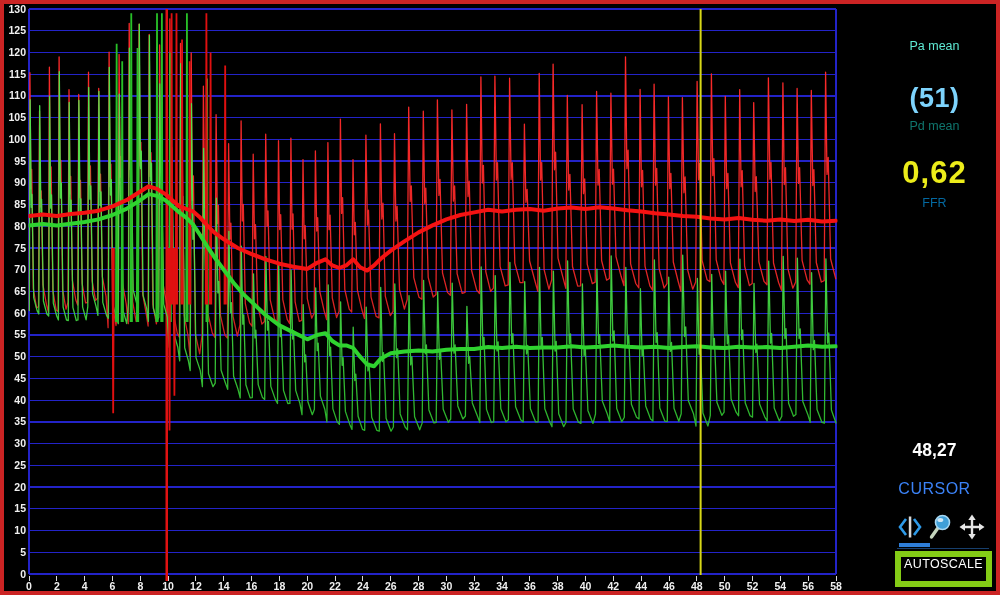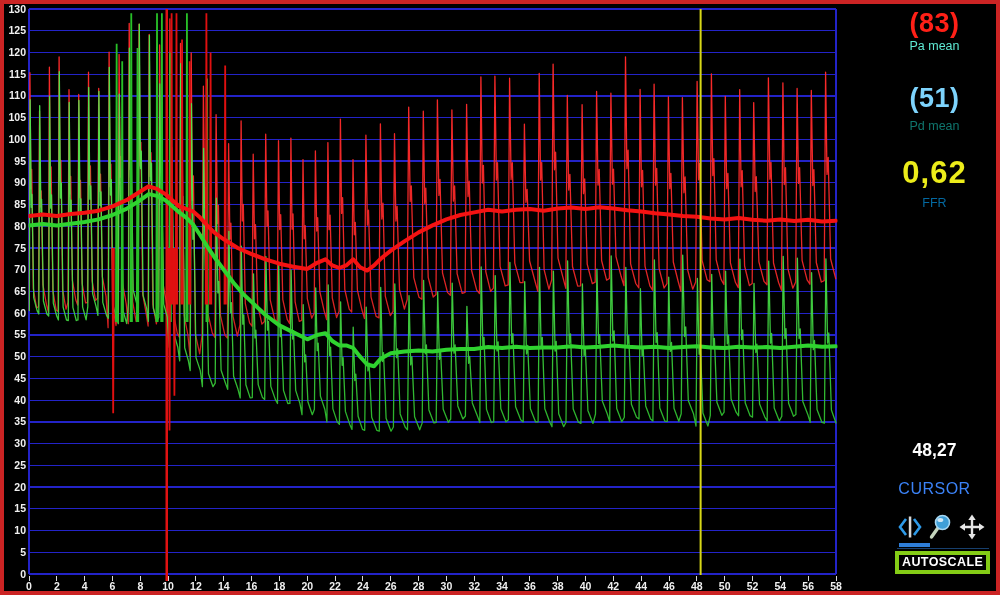--- a/index.html
+++ b/index.html
@@ -15,23 +15,23 @@
   .val-xl{font-size:31px;font-weight:600;letter-spacing:1px;line-height:1;}
   .lab-sm{font-size:12.5px;font-weight:400;line-height:1;}
   .cursor-val{font-size:17.5px;font-weight:700;color:#ffffff;line-height:1;}
   .cursor-lab{font-size:16px;color:#3b82f6;letter-spacing:0.5px;line-height:1;}
   #toolbar{position:absolute;left:897px;top:511px;display:flex;gap:5px;z-index:20;}
   .tool{width:26px;height:31px;display:flex;align-items:center;justify-content:center;cursor:pointer;}
   #tab-underline{position:absolute;left:899px;top:543px;width:31px;height:4px;background:#2e7ed8;z-index:21;}
   #tab-strip{position:absolute;left:897px;top:548px;width:92px;height:1px;background:#173f6d;z-index:20;}
   #autoscale{
     position:absolute;left:895px;top:551px;z-index:20;
-    border:4px solid #84cc16;color:#ffffff;background:#000;
-    font-size:12.5px;font-weight:700;letter-spacing:0.4px;
-    padding:0px 3px 1px 3px;cursor:pointer;line-height:1.15;
+    border:6px solid #84cc16;color:#ffffff;background:#000;
+    font-size:12.5px;font-weight:400;letter-spacing:0.4px;
+    padding:0px 3px 10px 3px;cursor:pointer;line-height:1.15;
   }
 </style>
 </head>
 <body>
 
 <div id="app">
 
   <svg id="chart" width="1000" height="595">
       <defs>
         <linearGradient id="gradPa" x1="0" y1="9" x2="0" y2="574" gradientUnits="userSpaceOnUse">
@@ -200,21 +200,20 @@
       </g>
       <g clip-path="url(#plotclip)">
         <polyline points="29.0,225.4 42.9,224.1 56.8,225.4 70.7,223.7 84.7,222.0 98.6,219.4 112.5,215.0 126.4,208.9 140.3,200.2 148.7,194.1 157.0,195.9 165.4,200.2 172.3,206.3 179.3,212.4 186.2,217.6 193.2,224.6 200.1,235.0 207.1,246.3 214.1,256.7 223.8,269.8 233.5,282.8 243.3,294.1 251.6,301.9 265.5,315.0 279.4,325.4 293.4,332.4 307.3,339.3 317.0,335.0 325.4,333.2 332.3,341.0 339.3,345.4 346.2,345.4 353.2,348.0 360.1,356.7 367.1,364.5 374.1,366.3 381.0,358.4 390.8,353.2 404.7,351.5 418.6,350.6 432.5,351.5 446.4,349.7 460.3,348.9 474.2,348.9 488.2,347.1 502.1,348.0 516.0,346.7 529.9,348.0 543.8,347.6 557.7,347.6 571.6,346.3 585.6,347.6 599.5,346.7 613.4,345.4 627.3,346.7 641.2,347.6 655.1,346.7 669.0,348.0 682.9,347.1 696.9,346.3 710.8,347.6 724.7,348.0 738.6,346.7 752.5,347.6 766.4,347.1 780.3,348.0 794.3,346.7 808.2,345.4 822.1,346.7 836.0,346.3" fill="none" stroke="#2fd32f" stroke-width="4" stroke-linejoin="round" stroke-linecap="round"></polyline>
         <polyline points="29.0,215.9 42.9,214.6 56.8,215.9 70.7,214.1 84.7,212.8 98.6,210.7 112.5,206.3 126.4,200.2 140.3,191.5 148.7,186.3 157.0,188.9 165.4,194.1 172.3,200.2 179.3,206.3 186.2,208.9 193.2,211.5 200.1,217.6 207.1,225.4 214.1,232.4 223.8,239.3 237.7,248.0 251.6,254.1 265.5,259.3 279.4,263.7 293.4,266.7 307.3,268.9 317.0,262.8 325.4,259.3 332.3,265.4 339.3,268.0 346.2,265.4 353.2,259.3 360.1,267.2 367.1,270.6 374.1,265.4 381.0,258.5 390.8,250.6 404.7,241.1 418.6,232.4 432.5,225.4 446.4,219.4 460.3,215.0 474.2,212.4 488.2,209.8 502.1,211.5 516.0,209.8 529.9,208.9 543.8,210.7 557.7,208.5 571.6,207.6 585.6,208.9 599.5,207.2 613.4,208.5 627.3,210.2 641.2,211.5 655.1,213.3 669.0,214.6 682.9,215.9 696.9,216.7 710.8,218.5 724.7,219.4 738.6,218.1 752.5,219.8 766.4,220.7 780.3,219.4 794.3,221.1 808.2,219.8 822.1,221.5 836.0,220.7" fill="none" stroke="#f51212" stroke-width="4" stroke-linejoin="round" stroke-linecap="round"></polyline>
       </g>
       <g>
         <line x1="700.6187931034483" x2="700.6187931034483" y1="9" y2="575" stroke="#d8d818" stroke-width="2"></line>
       </g>
     </svg>
 
-  <div class="panel-text val-lg" style="top: 10px; color: rgb(255, 32, 23);">(83)</div>
   <div class="panel-text lab-sm" style="top: 40px; color: #5eead4;">Pa mean</div>
 
   <div class="panel-text val-lg" style="top: 85px; color: #7dd3fc;">(51)</div>
   <div class="panel-text lab-sm" style="top: 120px; color: #0f766e;">Pd mean</div>
 
   <div class="panel-text val-xl" style="top: 157px; color: rgb(236, 236, 26);">0,62</div>
   <div class="panel-text lab-sm" style="top: 197px; color: #0369a1;">FFR</div>
 
   <div class="panel-text cursor-val" style="top:442px;">48,27</div>
   <div class="panel-text cursor-lab" style="top:481px;">CURSOR</div>

